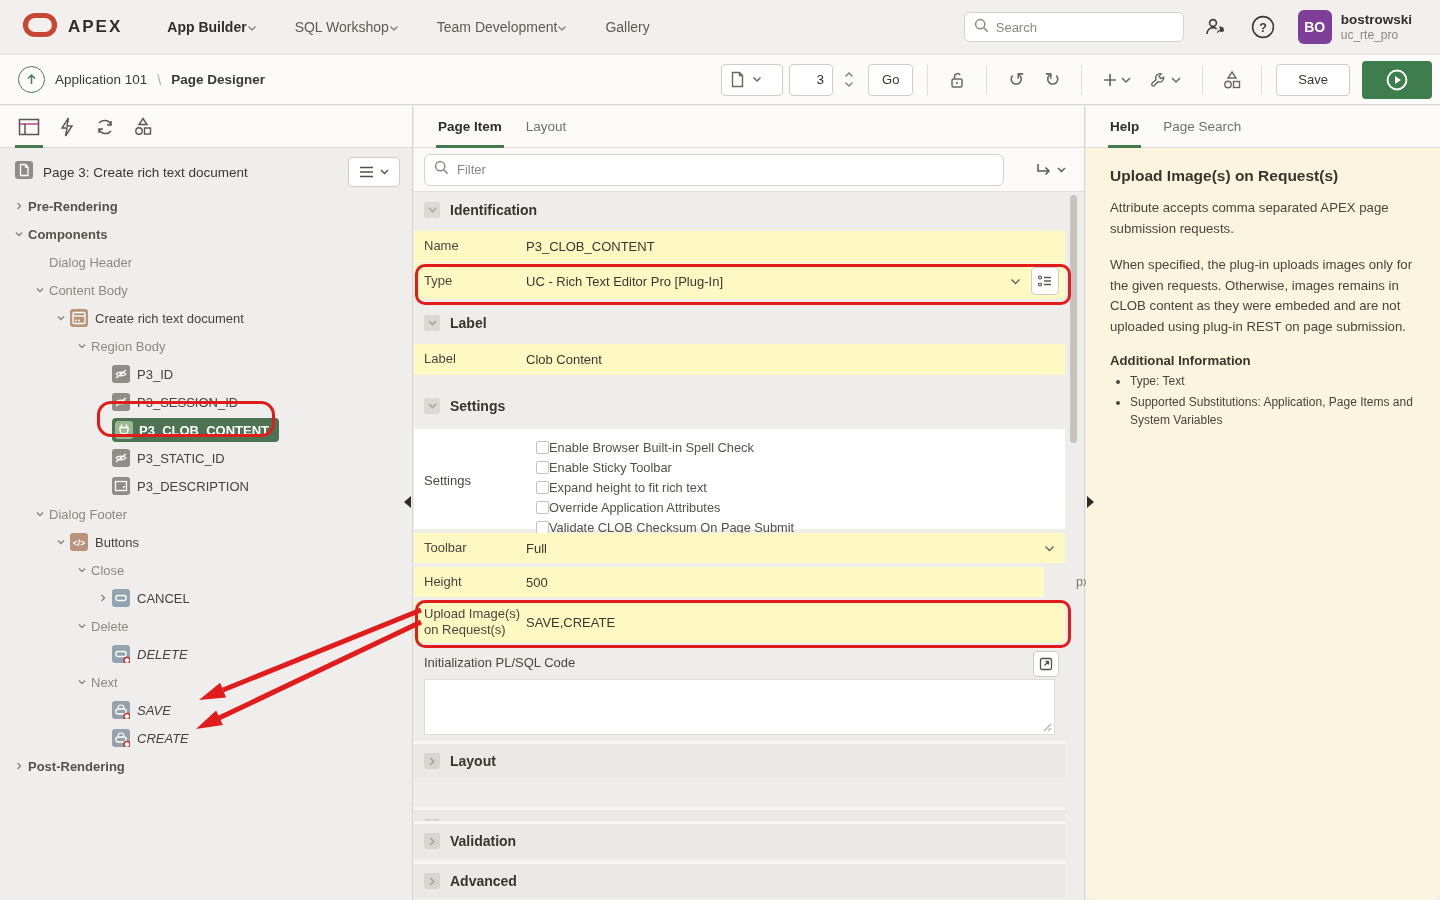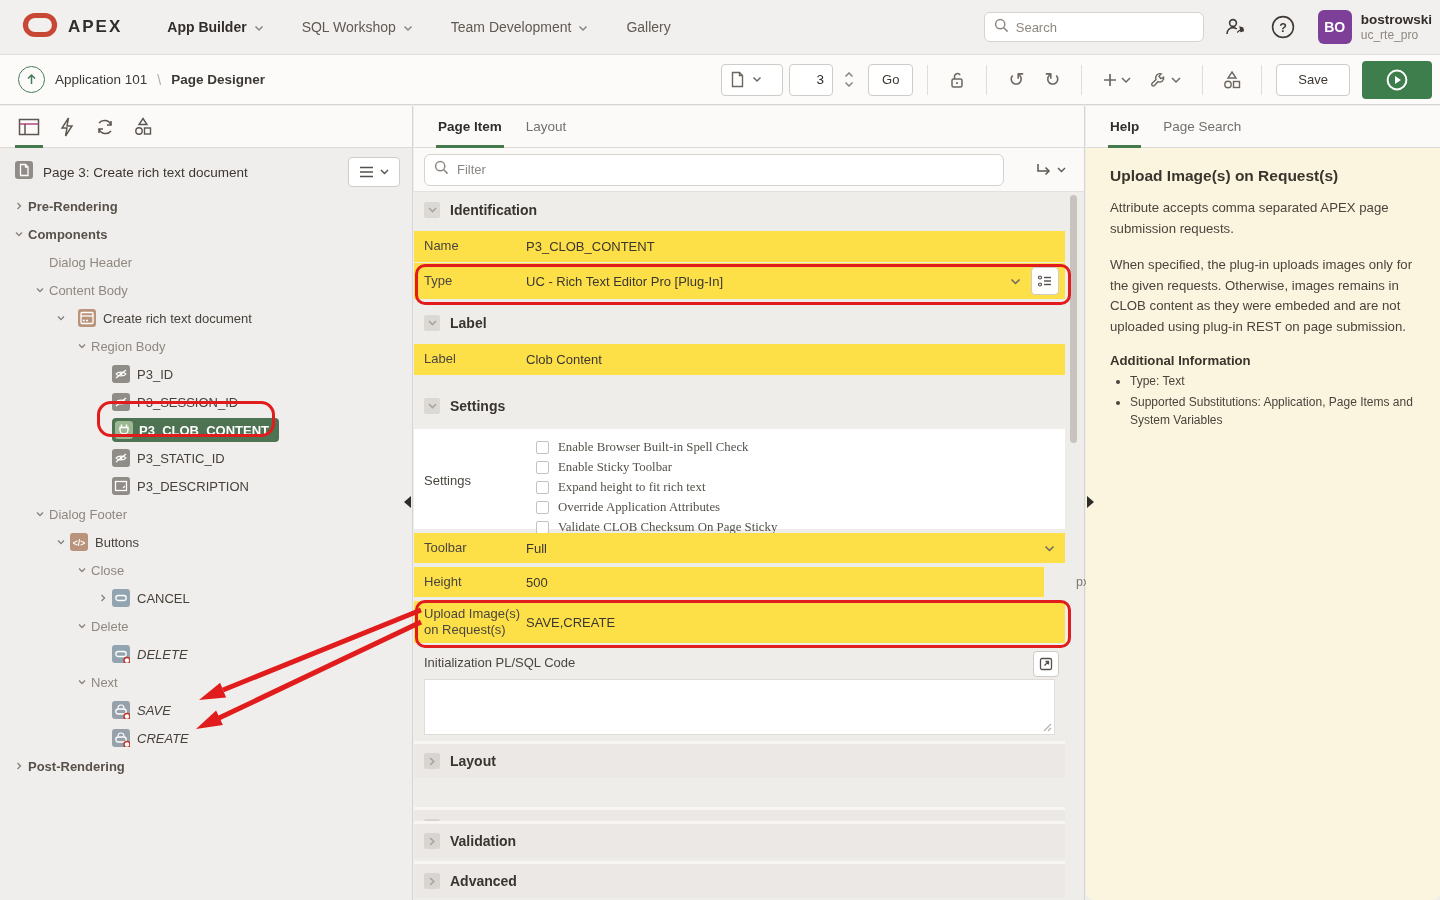--- a/index.html
+++ b/index.html
@@ -5,23 +5,23 @@
   * { box-sizing: border-box; margin: 0; padding: 0; }
   html,body { width:1440px; height:900px; }
   body { font-family:"Liberation Sans","DejaVu Sans",sans-serif; color:#3b3631; background:#f0eeec; }
   #app { position:relative; width:1440px; height:900px; overflow:hidden; background:#f0eeec; }
 
   
   .hdr1 { position:absolute; top:0; left:0; right:0; height:55px; background:#f2f0ee; border-bottom:1px solid #e2dfdb; display:flex; align-items:center; }
   .brand { display:flex; align-items:center; gap:10px; padding:0 26px 0 22px; }
   .brand-name { font-size:17px; font-weight:bold; letter-spacing:2px; color:#312d2a; }
   .nav { display:flex; align-items:center; height:100%; }
-  .nav-item { display:flex; align-items:center; gap:7px; padding:0 19px; height:100%; font-size:14px; color:#5f5952; cursor:pointer; }
+  .nav-item { display:flex; align-items:center; padding:0 19px; height:100%; font-size:14px; color:#5f5952; cursor:pointer; }
   .nav-item.active { font-weight:bold; color:#312d2a; }
-  .hdr1-right { margin-left:auto; display:flex; align-items:center; padding-right:8px; }
+  .hdr1-right { margin-left:auto; display:flex; align-items:center; padding-right:28px; }
   .searchbox { display:flex; align-items:center; gap:7px; width:220px; height:30px; background:#fff; border:1px solid #d6d2cd; border-radius:6px; padding:0 9px; }
   .searchbox input { border:0; outline:0; width:100%; font-size:13px; color:#3b3631; background:transparent; font-family:inherit; }
   .searchbox input::placeholder { color:#8d8780; }
   .hicon-btn { width:34px; height:34px; display:flex; align-items:center; justify-content:center; margin-left:14px; cursor:pointer; }
   .avatar { width:34px; height:34px; border-radius:6px; background:#7d3f98; color:#fff; font-weight:bold; font-size:14px; display:flex; align-items:center; justify-content:center; margin-left:18px; }
   .userblock { margin-left:9px; line-height:1.2; }
   .user-name { font-size:13.5px; font-weight:bold; color:#312d2a; }
   .user-ws { font-size:12px; color:#8d8780; }
 
   
@@ -78,32 +78,32 @@
   .filter-row { height:44px; background:#fbfaf9; border-bottom:1px solid #e3e0dc; display:flex; align-items:center; padding:0 10px; }
   .filterbox { display:flex; align-items:center; gap:8px; width:580px; height:32px; background:#fff; border:1px solid #d6d2cd; border-radius:6px; padding:0 9px; }
   .filterbox input { border:0; outline:0; width:100%; font-size:13px; background:transparent; font-family:inherit; color:#3b3631; }
   .filterbox input::placeholder { color:#8d8780; }
   .goto-btn { margin-left:auto; display:flex; align-items:center; gap:4px; cursor:pointer; padding-right:8px; }
 
   .mid-body { position:absolute; top:87px; left:0; right:0; bottom:0; }
   .sec-head { position:absolute; left:0; width:651px; height:34px; display:flex; align-items:center; gap:10px; padding-left:10px; }
   .sec-title { font-size:14px; font-weight:bold; color:#39342e; }
   .chevbox { width:16px; height:16px; background:#dcd8d4; border-radius:2px; display:flex; align-items:center; justify-content:center; flex:none; cursor:pointer; }
-  .frow { position:absolute; left:0; width:651px; background:#fde047; display:flex; align-items:center; }
+  .frow { position:absolute; left:0; width:651px; background:#fef9c3; display:flex; align-items:center; }
   .flabel { width:112px; padding-left:10px; font-size:13px; color:#4b463f; flex:none; line-height:1.25; }
   .fval { flex:1; display:flex; align-items:center; position:relative; height:100%; }
   .fval input { width:100%; height:100%; border:0; outline:0; font-size:13px; color:#3b3631; background:transparent; font-family:inherit; }
   .fsel { display:flex; align-items:center; width:100%; height:100%; cursor:pointer; }
   .fsel .selval { flex:1; font-size:13px; color:#3b3631; }
   .listbtn { width:28px; height:28px; background:#fff; border:1px solid #cfcbc6; border-radius:4px; display:flex; align-items:center; justify-content:center; margin:0 6px 0 10px; cursor:pointer; flex:none; }
   .unit { position:absolute; left:662px; font-size:12.5px; color:#7d7770; }
   .cb-block { position:absolute; left:0; width:651px; background:#fff; }
   .cb-label { position:absolute; left:10px; top:44px; font-size:13px; color:#4b463f; }
   .cb-list { position:absolute; left:122px; top:8px; }
-  .cbrow { display:flex; align-items:center; gap:9px; height:20px; cursor:pointer;font-family:Liberation Serif, serif; }
+  .cbrow { display:flex; align-items:center; gap:0; height:20px; cursor:pointer; }
   .cbbox { width:13px; height:13px; background:#fff; border:1px solid #c6c2bd; border-radius:2px; flex:none; }
   .cbtext { font-size:12.8px; color:#55504a; }
   .init-block { position:absolute; left:0; width:651px; }
   .init-label { font-size:13px; color:#4b463f; padding:6px 0 0 10px; }
   .modal-btn { position:absolute; right:6px; top:2px; width:26px; height:26px; background:#fff; border:1px solid #cfcbc6; border-radius:4px; display:flex; align-items:center; justify-content:center; cursor:pointer; }
   .init-ta { position:absolute; left:10px; right:10px; top:30px; height:56px; background:#fff; border:1px solid #e0dcd7; }
   .resize-marks { position:absolute; right:2px; bottom:2px; }
   .secbar { position:absolute; left:0; width:651px; height:37px; background:#ebe8e5; border-top:3px solid #f7f6f4; display:flex; align-items:center; gap:10px; padding-left:10px; cursor:pointer; }
   .secbar .chevbox { background:#d8d4d0; }
   .secbar .sec-title { font-size:14px; }
@@ -353,21 +353,21 @@
         <div class="trow k-container" style="padding-left: 31px;">
           <span class="texp">
             <svg width="10" height="10" viewBox="0 0 10 10">
               <path d="M2 3.5 L5 6.5 L8 3.5" fill="none" stroke="#8a847e" stroke-width="1.4"></path>
             </svg>
           </span>
           <span class="tchip">
             <span class="tlabel">Content Body</span>
           </span>
         </div>
-        <div class="trow k-item" style="padding-left: 52px; gap: 8px;">
+        <div class="trow k-item" style="padding-left: 52px;">
           <span class="texp">
             <svg width="10" height="10" viewBox="0 0 10 10">
               <path d="M2 3.5 L5 6.5 L8 3.5" fill="none" stroke="#8a847e" stroke-width="1.4"></path>
             </svg>
           </span>
           <span class="tchip">
             <span class="ticon" style="background: rgb(185, 147, 123);">
               <svg width="18" height="18" viewBox="0 0 18 18">
                 <rect x="3" y="3.5" width="12" height="11" rx="1" fill="none" stroke="#fff" stroke-width="1.3"></rect>
                 <line x1="3" y1="7" x2="15" y2="7" stroke="#fff" stroke-width="1.3"></line>
@@ -677,21 +677,21 @@
             <label class="cbrow">
               <span class="cbbox"></span>
               <span class="cbtext">Expand height to fit rich text</span>
             </label>
             <label class="cbrow">
               <span class="cbbox"></span>
               <span class="cbtext">Override Application Attributes</span>
             </label>
             <label class="cbrow">
               <span class="cbbox"></span>
-              <span class="cbtext">Validate CLOB Checksum On Page Sticky</span>
+              <span class="cbtext">Validate CLOB Checksum On Page Submit</span>
             </label>
           </div>
       </div>
       <div class="frow" style="top:340px; height:30px">
         <span class="flabel">Toolbar</span>
         <span class="fval">
           <span class="fsel" style="padding-right:10px">
             <span class="selval">Full</span>
             <svg width="11" height="7" viewBox="0 0 11 7">
                 <path d="M1.5 1.5 L5.5 5.5 L9.5 1.5" fill="none" stroke="#6d6761" stroke-width="1.5"></path>

